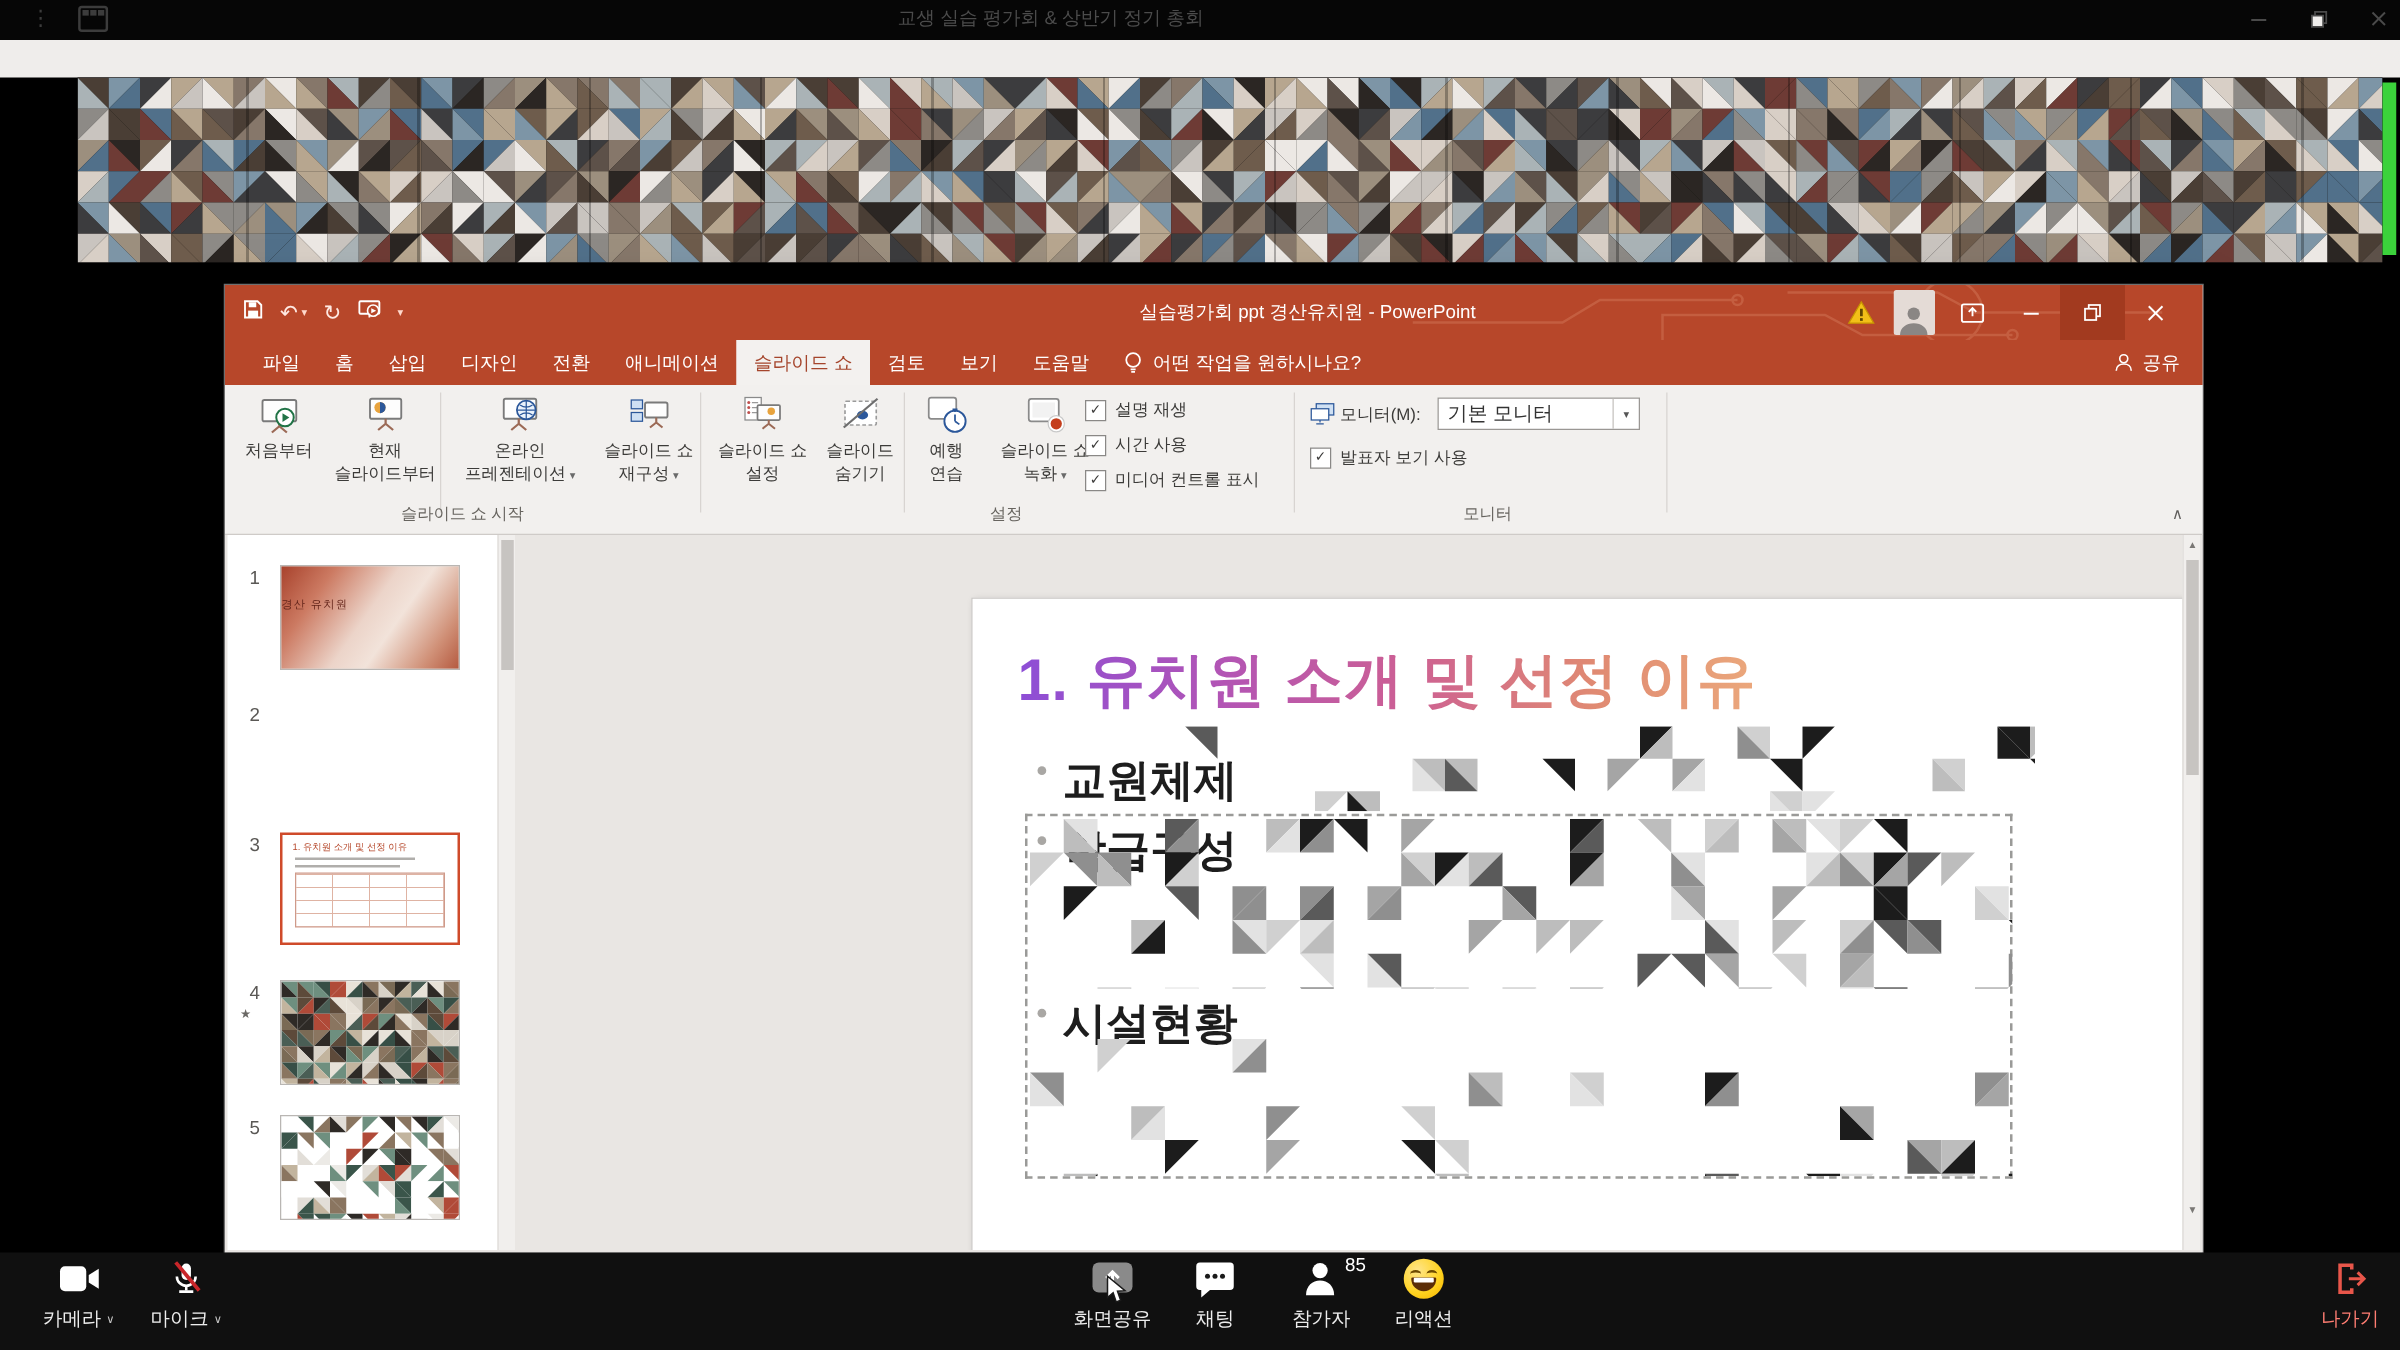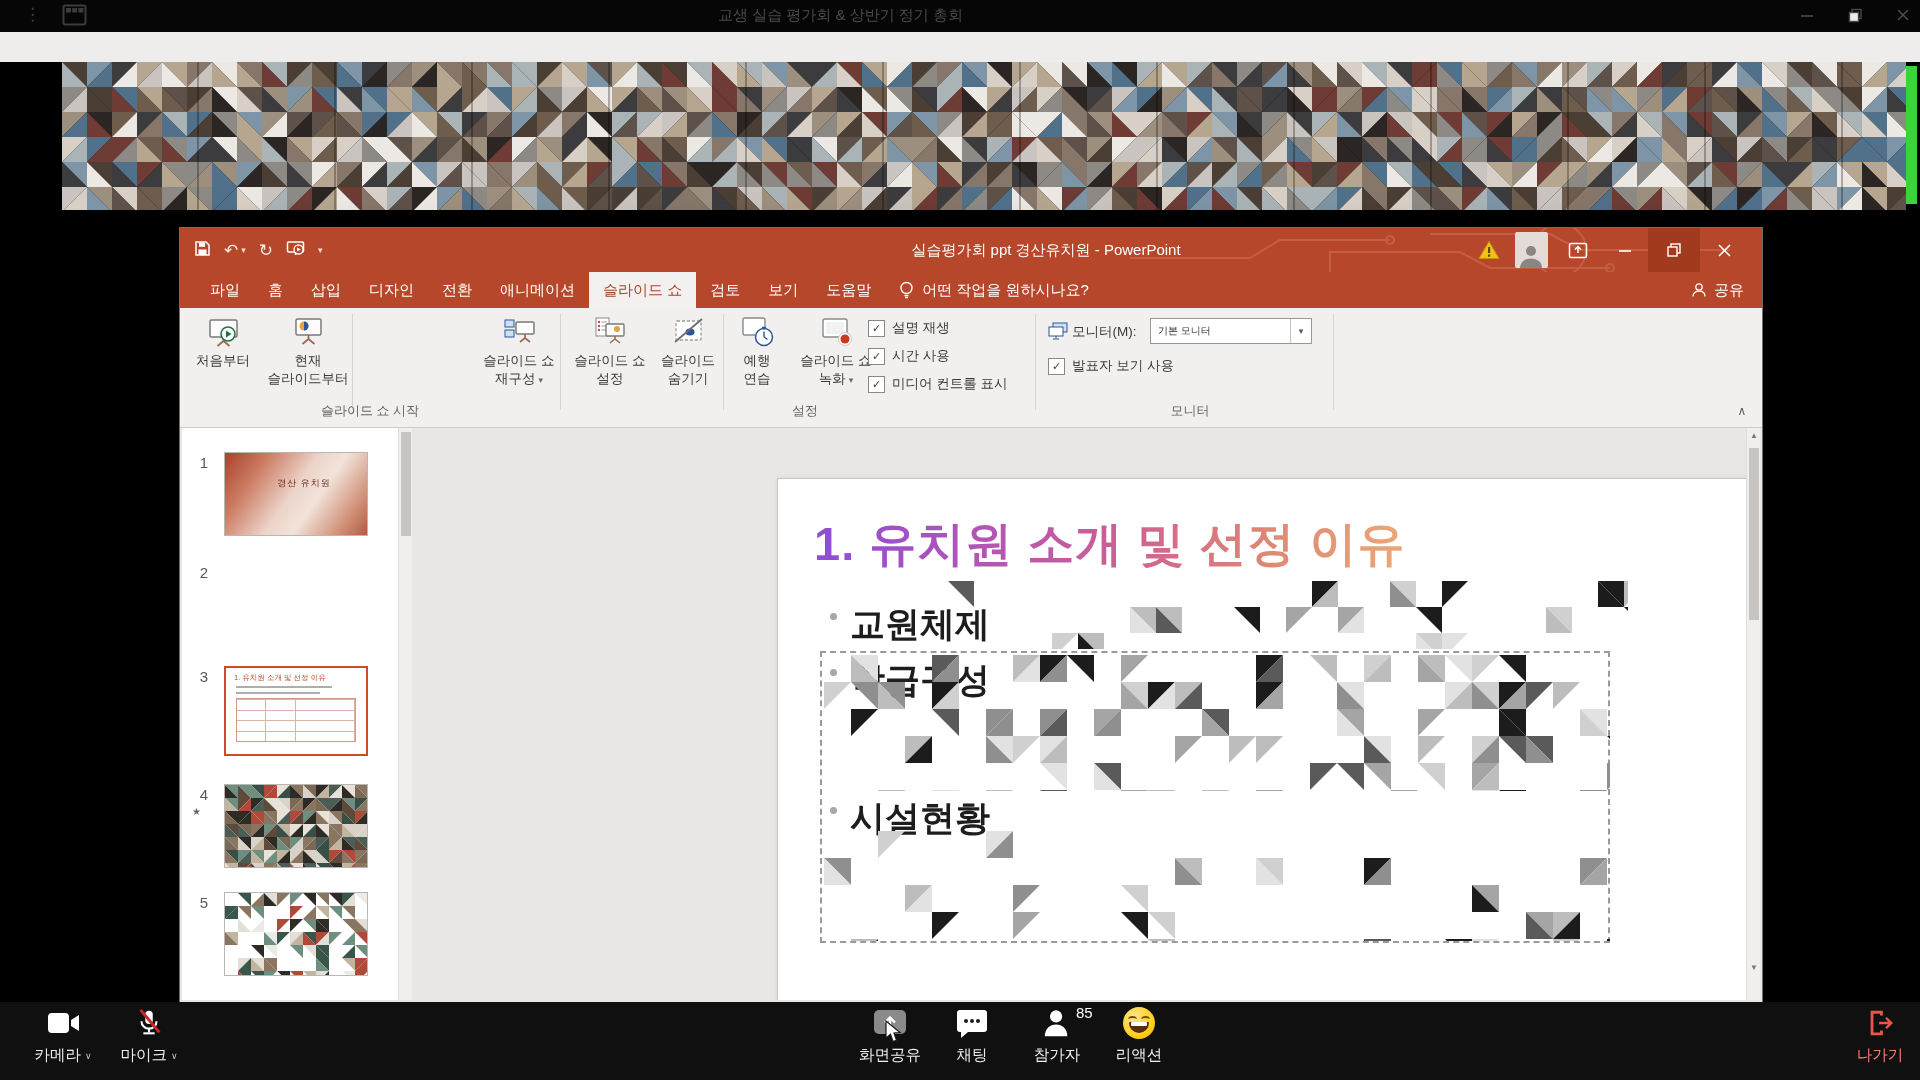--- a/index.html
+++ b/index.html
@@ -48,32 +48,32 @@
   .rl{height:18px;line-height:18px;white-space:nowrap;}
   .rl .dd{font-size:9px;color:#6a6a6a;margin-left:3px;}
   .rsep{position:absolute;top:6px;height:96px;width:1px;background:#d8d4d1;}
   .glabel{position:absolute;top:94px;height:18px;line-height:18px;font-size:13px;color:#67645f;text-align:center;}
   .chkrow{position:absolute;display:flex;align-items:center;gap:7px;height:20px;cursor:pointer;}
   .chkbox{width:15px;height:15px;background:#fff;border:1px solid #8a8886;display:flex;align-items:center;justify-content:center;
           font-size:11px;color:#3b3a39;line-height:15px;}
   .chklab{font-size:13.5px;color:#3c3b39;white-space:nowrap;}
   .ddselect{position:absolute;left:970px;top:10px;width:162px;height:26px;background:#fff;border:1px solid #9a9794;box-sizing:border-box;
             display:flex;align-items:center;cursor:pointer;}
-  .ddselect .val{flex:1;font-size:10px;color:#333;padding-left:7px;white-space:nowrap;overflow:hidden;}
+  .ddselect .val{flex:1;font-size:16px;color:#333;padding-left:7px;white-space:nowrap;overflow:hidden;}
   .ddselect .arr{width:20px;height:100%;border-left:1px solid #c5c2bf;display:flex;align-items:center;justify-content:center;font-size:9px;color:#555;}
   .chev{position:absolute;left:1552px;top:96px;width:20px;height:18px;text-align:center;font-size:12px;color:#605e5c;cursor:pointer;}
 
   
   .content{left:0;top:200px;width:1582px;height:574px;background:#e9e6e3;}
   .thumb-panel{left:2px;top:0;width:216px;height:572px;background:#ffffff;}
   .snum{position:absolute;left:4px;width:22px;text-align:right;font-size:15px;color:#5a5855;}
   .thumb{position:absolute;left:42px;width:144px;height:84px;background:#fff;border:1px solid #b9b6b3;box-sizing:border-box;cursor:pointer;overflow:hidden;}
   .thumb.sel{border:2px solid var(--selected-thumb-border,#cf4a2a);box-shadow:inset 0 0 0 1px #fff;}
   .t1{background:linear-gradient(125deg,#a8422c 0%,#cc7a62 22%,#ecd4c9 48%,#f2e3da 62%,#d09077 85%,#b55a40 100%);}
-  .t1 .t1txt{position:absolute;left:0;right:0;top:24px;text-align:center;font-size:9px;color:#63241a;letter-spacing:1px;margin-left:16px;}
+  .t1 .t1txt{position:absolute;left:0;right:0;top:24px;font-size:9px;color:#63241a;letter-spacing:1px;}
   .t2{border:1px solid #d3a093;}
   .t2 .t2title{position:absolute;left:10px;top:5px;font-size:7.5px;color:#b5472a;}
   .t2 .ln{position:absolute;left:14px;height:2px;background:#a9a7a4;}
   .t3 .t3title{position:absolute;left:8px;top:5px;font-size:7.5px;color:#b5472a;white-space:nowrap;}
   .t3 .minitable{position:absolute;left:10px;top:30px;width:118px;height:42px;border:1px solid #cf9a8a;
      background-image:repeating-linear-gradient(0deg,transparent 0 9.5px,#dfb3a3 9.5px 10.5px),
                       repeating-linear-gradient(90deg,transparent 0 28.5px,#dfb3a3 28.5px 29.5px);}
   .t3 .ln{position:absolute;left:10px;height:2px;background:#b0aeab;}
   .star{position:absolute;left:10px;font-size:10px;color:#6a6865;}
   .vscroll{position:absolute;width:14px;background:#f1efed;border-left:1px solid #e0ddda;box-sizing:border-box;}
@@ -1154,20 +1154,30 @@
             <circle cx="13" cy="11" r="4.5" fill="#e8a33d"></circle>
             <path d="M13 6.5a4.5 4.5 0 0 1 0 9z" fill="#2b579a"></path>
             <path d="M17.5 20v4 M17.5 24l-6 5 M17.5 24l6 5" stroke="#9c6a56" stroke-width="1.8" fill="none"></path>
           </svg>
         <div class="rl">현재</div>
         <div class="rl">슬라이드부터</div>
       </div>
 
       <div class="rsep" style="left:172px;"></div>
 
+      <div class="rbtn" style="left:180px;width:112px;">
+        <svg viewBox="0 0 35 35">
+            <rect x="4" y="4" width="26" height="16" rx="1.5" fill="#fdfdfd" stroke="#7a7a7a" stroke-width="1.5"></rect>
+            <path d="M16 20v4 M16 24l-6 5 M16 24l6 5" stroke="#9c6a56" stroke-width="1.8" fill="none"></path>
+            <circle cx="22" cy="13" r="7.5" fill="#eaf2fb" stroke="#2b579a" stroke-width="1.4"></circle>
+            <path d="M14.5 13h15 M22 5.5v15 M17 9a9 9 0 0 0 10 0 M17 17a9 9 0 0 1 10 0" stroke="#2b579a" stroke-width="1" fill="none"></path>
+          </svg>
+        <div class="rl"><span>온라인</span></div>
+        <div class="rl"><span>프레젠테이션</span><span class="dd">▾</span></div>
+      </div>
 
       <div class="rbtn" style="left:294px;width:90px;">
         <svg viewBox="0 0 35 35">
             <rect x="3" y="5" width="9" height="7" fill="#cfe0f3" stroke="#2b579a"></rect>
             <rect x="3" y="15" width="9" height="7" fill="#cfe0f3" stroke="#2b579a"></rect>
             <rect x="14" y="7" width="18" height="12" rx="1.5" fill="#fdfdfd" stroke="#7a7a7a" stroke-width="1.5"></rect>
             <path d="M23 19v4 M23 23l-5 4 M23 23l5 4" stroke="#9c6a56" stroke-width="1.7" fill="none"></path>
           </svg>
         <div class="rl"><span>슬라이드 쇼</span></div>
         <div class="rl"><span>재구성</span><span class="dd">▾</span></div>

